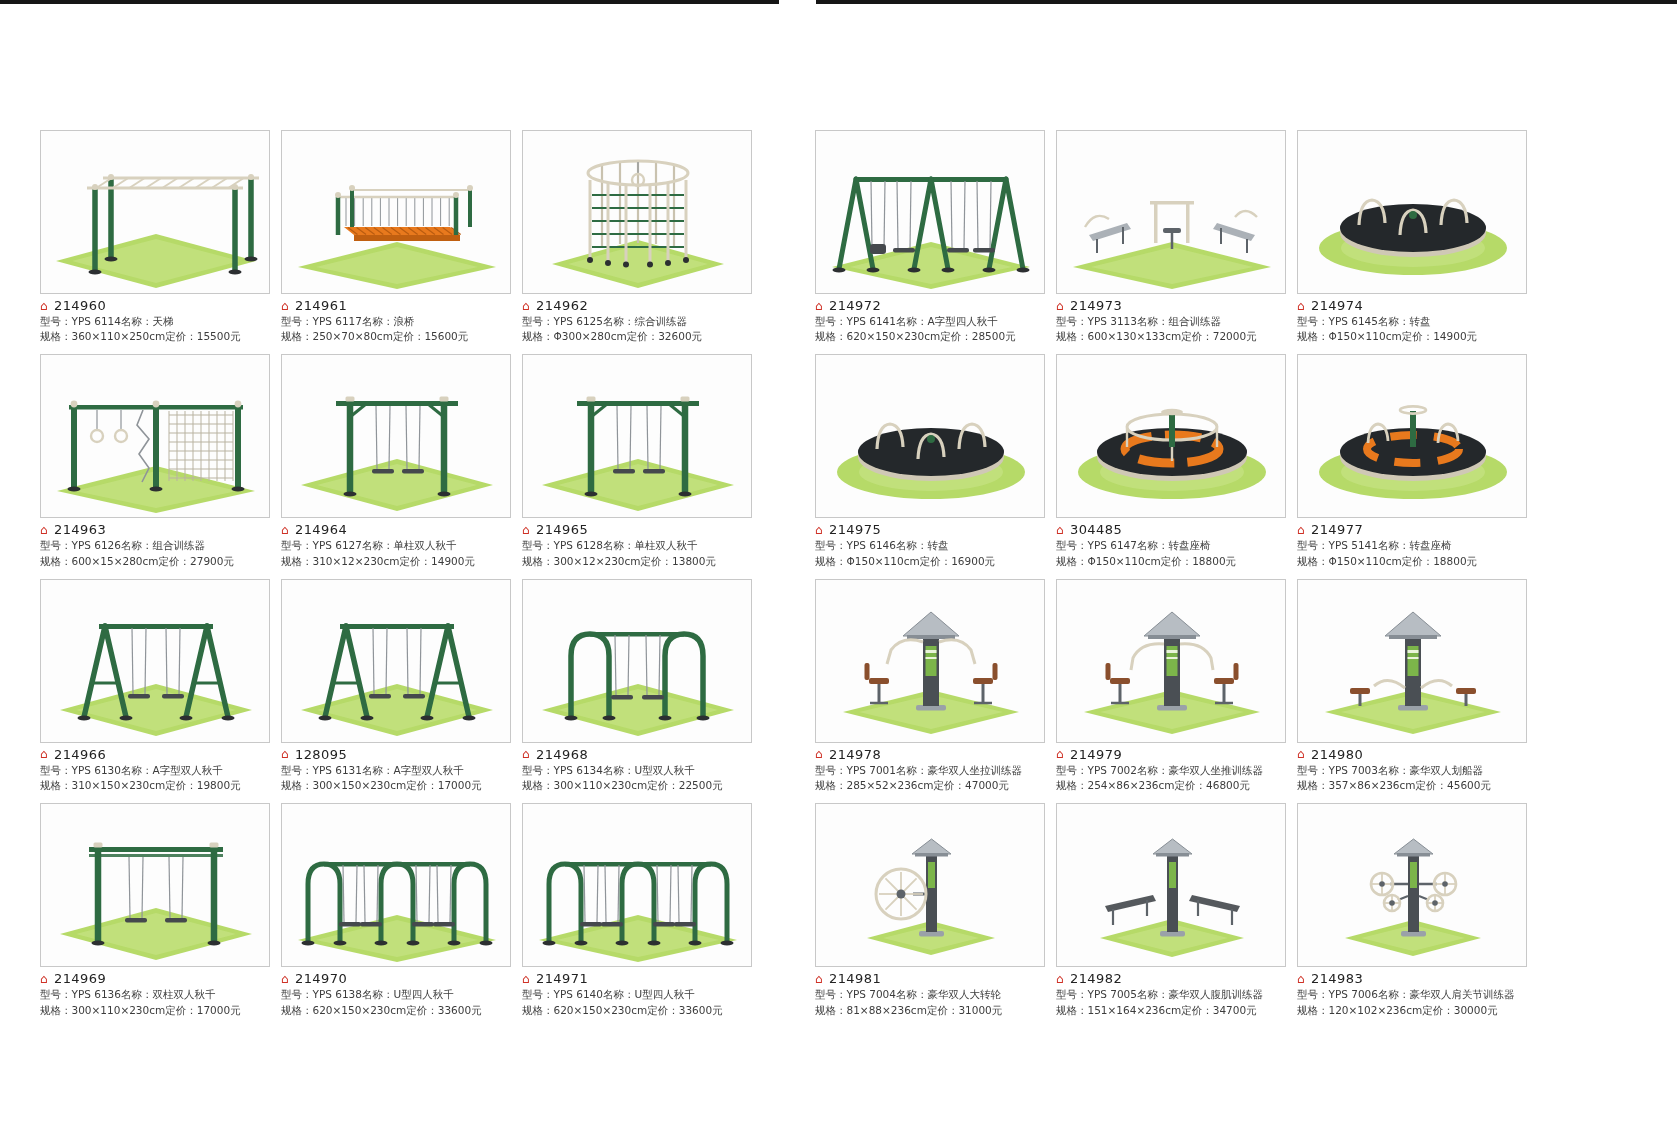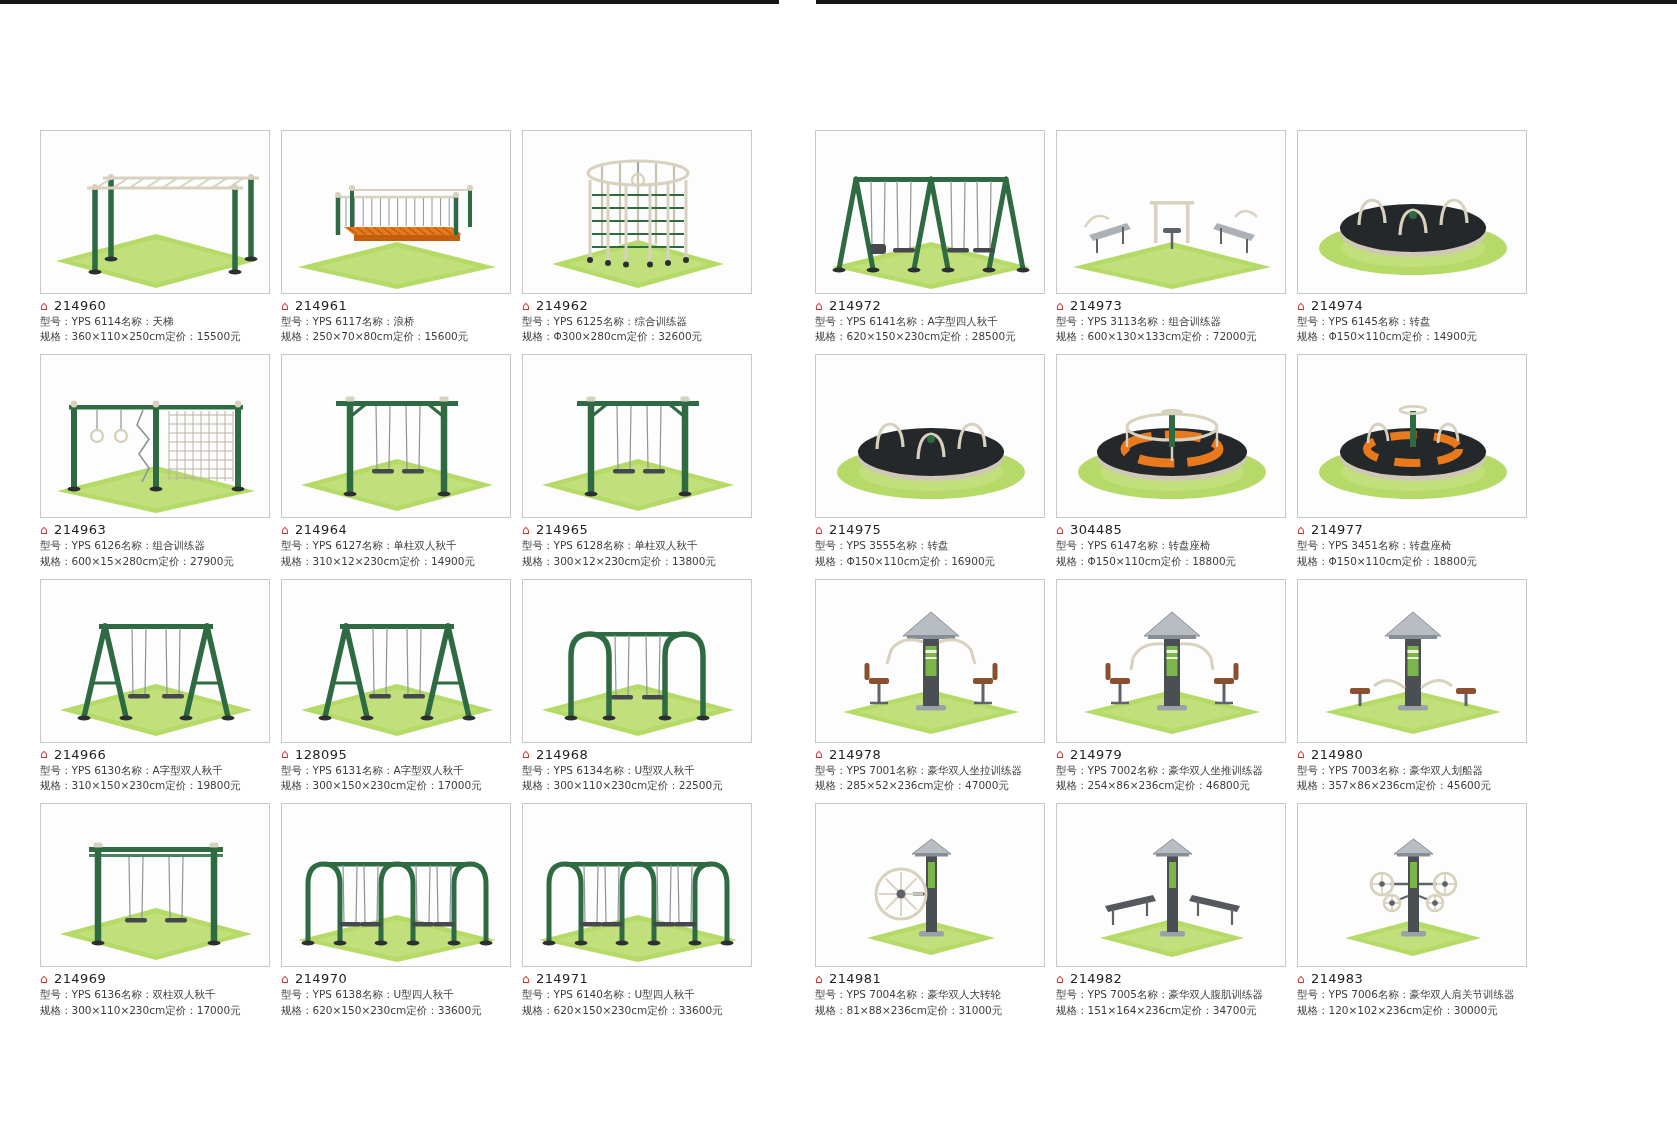--- a/index.html
+++ b/index.html
@@ -825,21 +825,21 @@
             <circle cx="115" cy="84" r="4" fill="#2e6b42"></circle>
           </svg>
     </div>
     <div class="idline">
       <span class="mark">⌂</span>
       <span class="idnum">214975</span>
     </div>
     <div class="inforow">
       <span class="pair">
             <span>型号：</span>
-            <span>YPS 3555</span>
+            <span>YPS 6146</span>
           </span>
       <span class="pair">
             <span>名称：</span>
             <span>转盘</span>
           </span>
     </div>
     <div class="inforow">
       <span class="pair">
             <span>规格：</span>
             <span>Φ150×110cm</span>
@@ -905,21 +905,21 @@
             <ellipse cx="115" cy="55" rx="13" ry="3.6" fill="none" stroke="#d8d1be" stroke-width="2.6"></ellipse>
           </svg>
     </div>
     <div class="idline">
       <span class="mark">⌂</span>
       <span class="idnum">214977</span>
     </div>
     <div class="inforow">
       <span class="pair">
             <span>型号：</span>
-            <span>YPS 3451</span>
+            <span>YPS 5141</span>
           </span>
       <span class="pair">
             <span>名称：</span>
             <span>转盘座椅</span>
           </span>
     </div>
     <div class="inforow">
       <span class="pair">
             <span>规格：</span>
             <span>Φ150×110cm</span>

